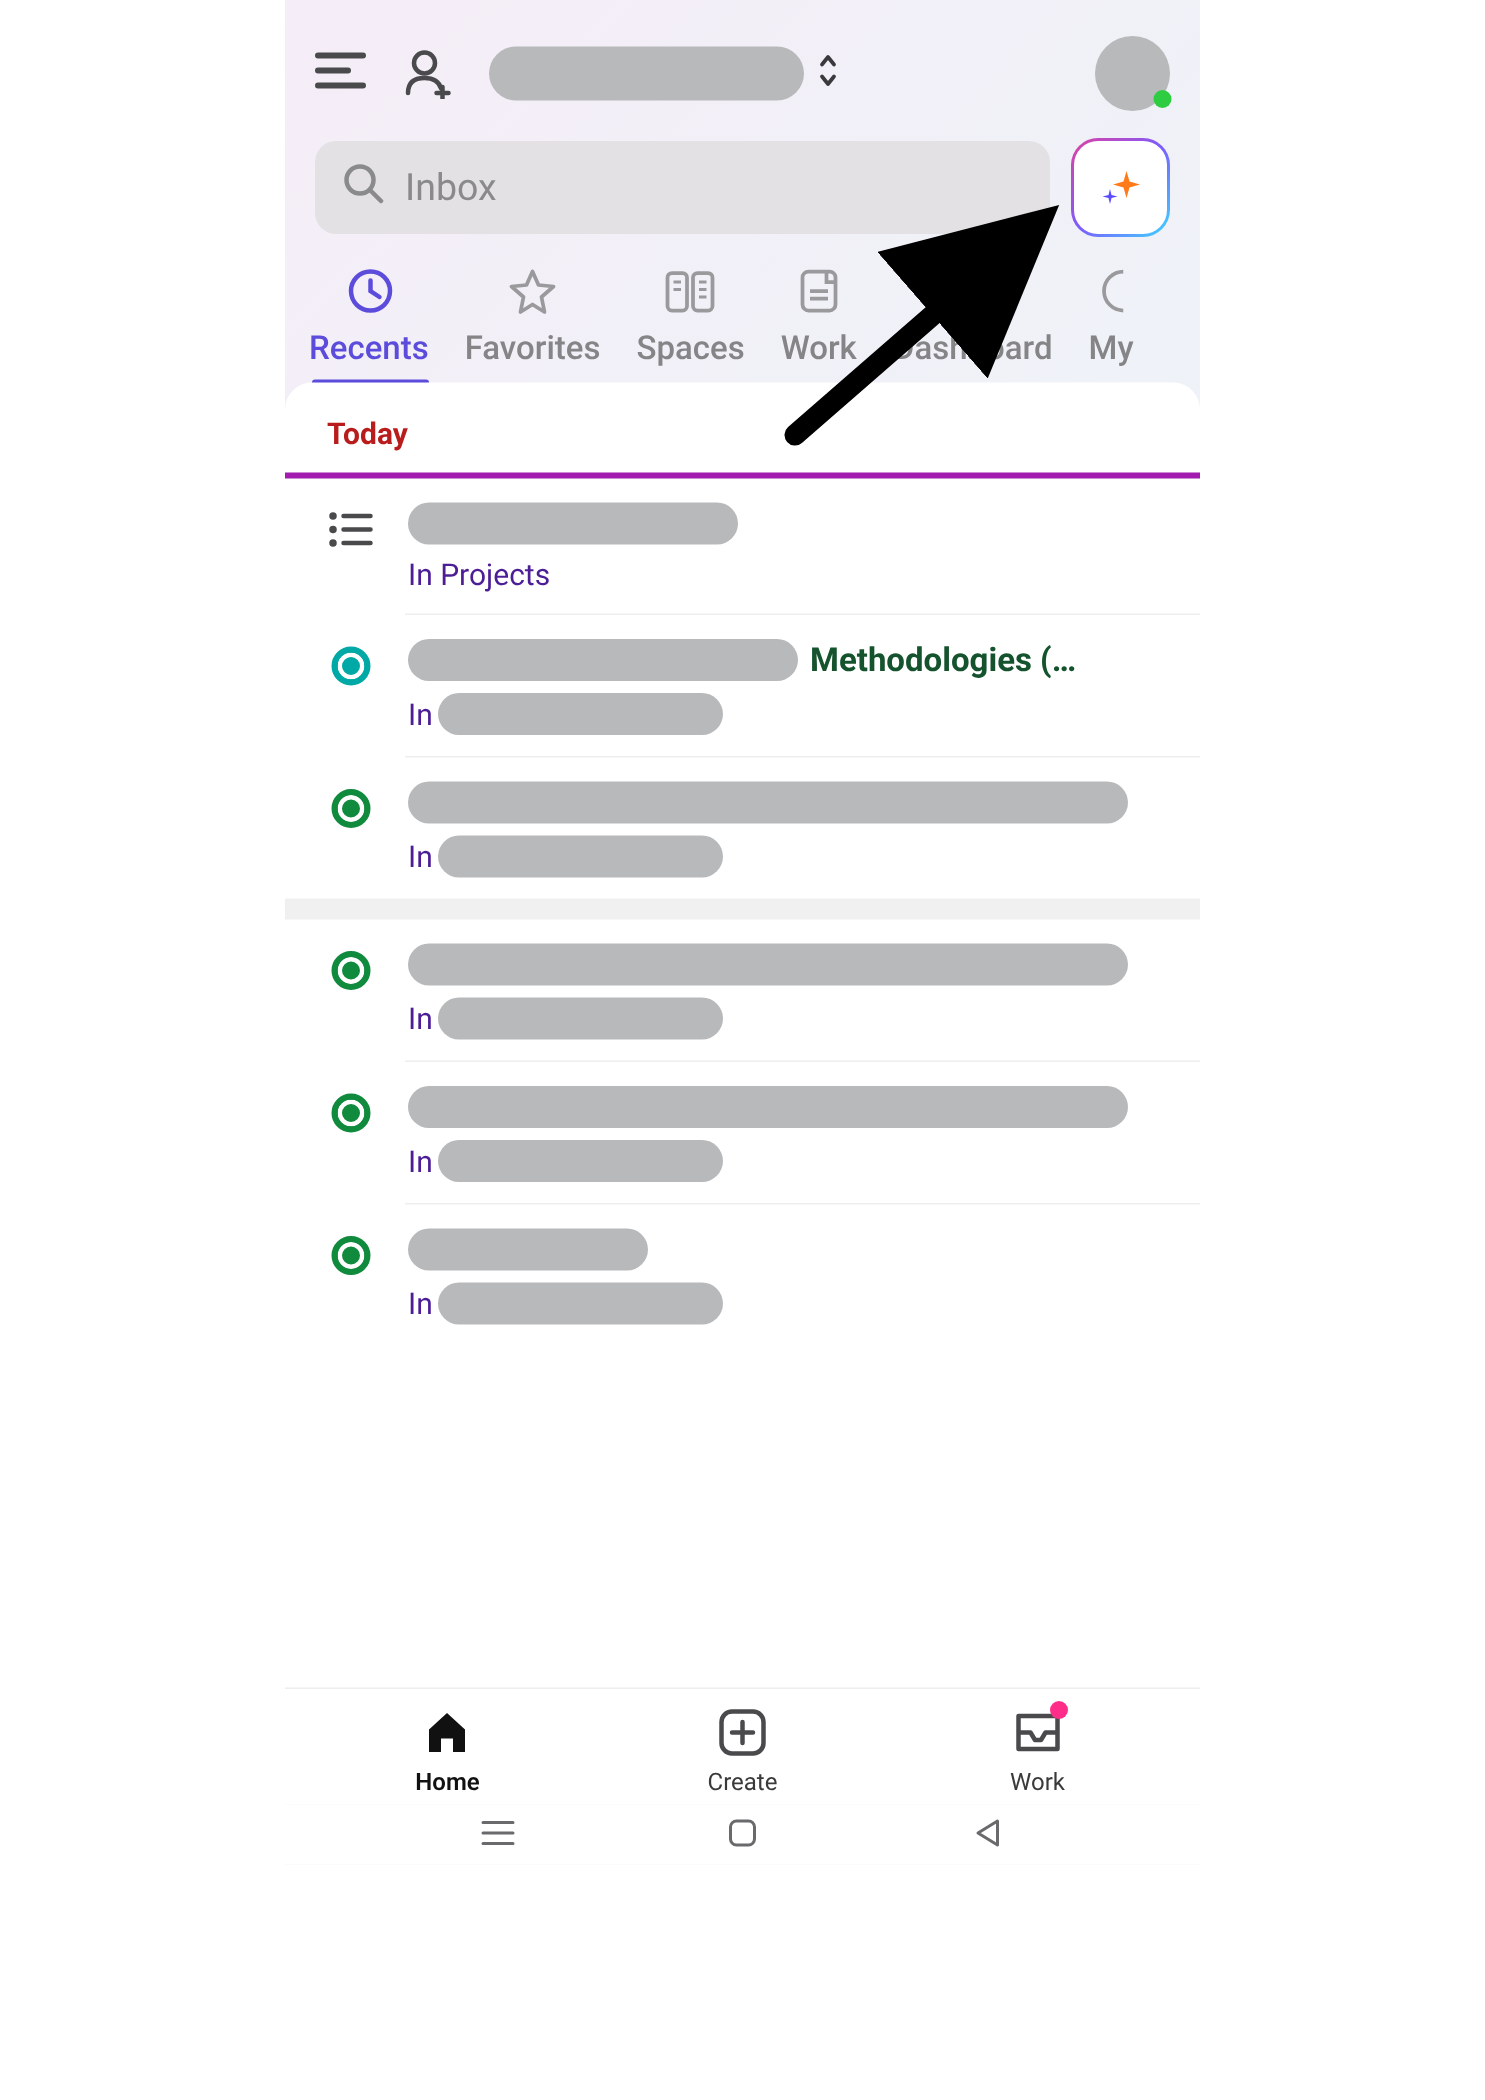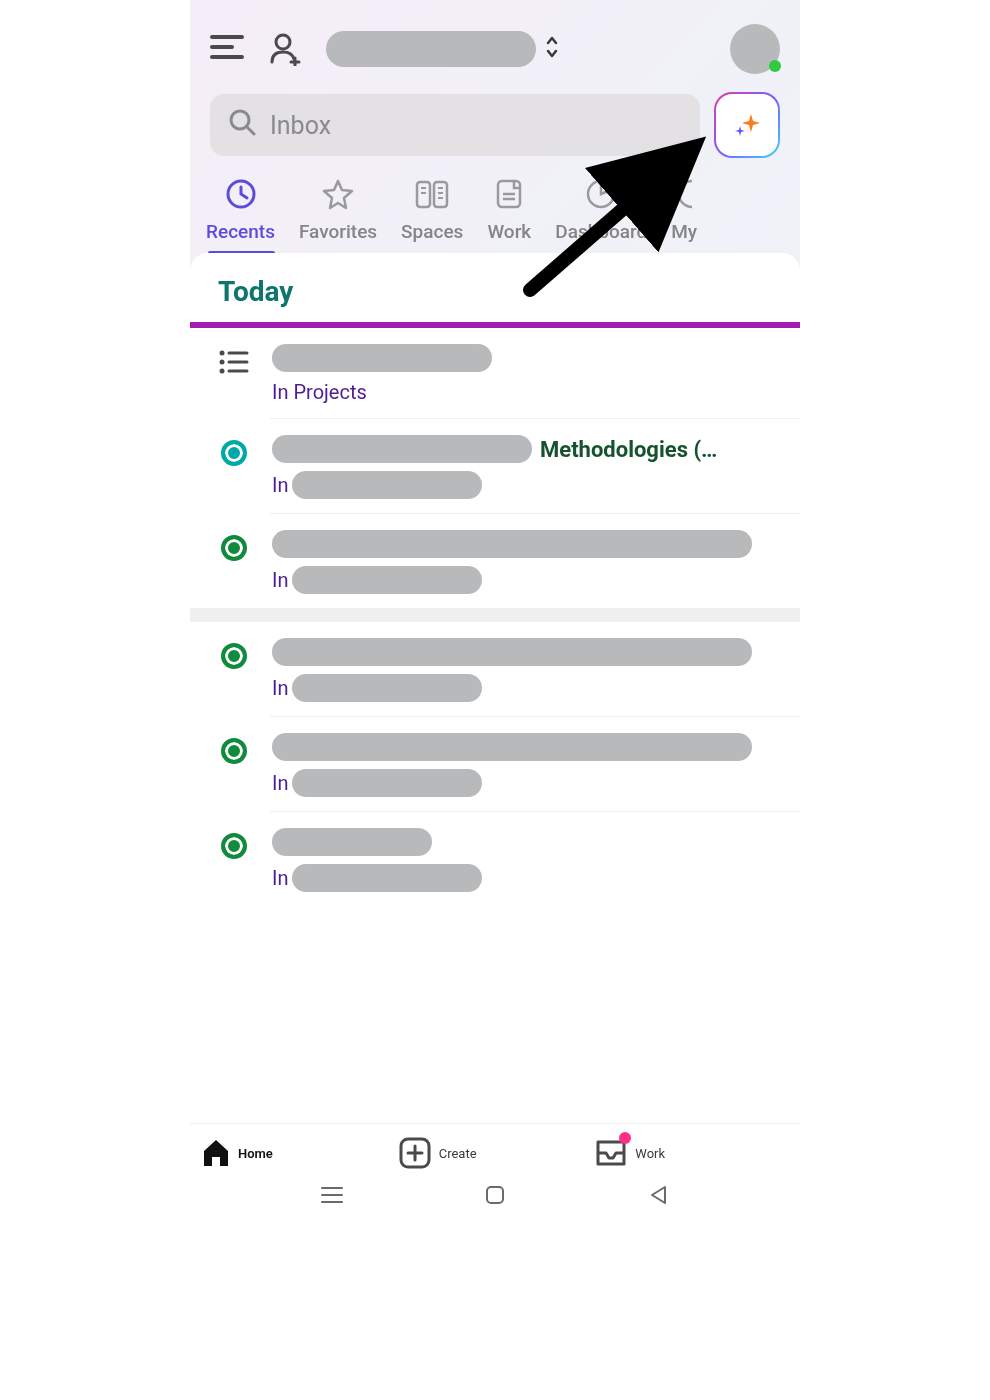--- a/index.html
+++ b/index.html
@@ -98,45 +98,45 @@
       flex-direction: column;
       align-items: center;
       gap: 8px;
       padding: 4px 12px 10px 12px;
       flex-shrink: 0;
       color: #858587;
       position: relative;
     }
     .tab.active { color: #5c4cdb; }
     .tab-icon { height: 36px; display:flex; align-items:center; justify-content:center; }
-    .tab-label { font-size: 19px; font-weight: 500; }
+    .tab-label { font-size: 22px; font-weight: 500; }
     .tab.active::after {
       content: '';
       position: absolute;
       bottom: -2px;
       left: 12px;
       right: 12px;
       height: 4px;
       background: #5c4cdb;
       border-radius: 2px;
     }
     .tabs .tab:first-child .tab-label { margin-left: -2px; }
 
     
     .content {
       background: #fff;
       border-radius: 18px 18px 0 0;
       min-height: 870px;
     }
     .section-header {
       padding: 22px 28px 14px 28px;
-      font-size: 28px;
+      font-size: 20px;
       font-weight: 700;
-      color: #0f766e;
-      border-bottom: 6px solid #a21caf;
+      color: #b91c1c;
+      border-bottom: 4px solid #a21caf;
     }
     .item {
       display: flex;
       align-items: flex-start;
       padding: 16px 20px 14px 28px;
       gap: 22px;
     }
     .item-border {
       border-top: 1px solid #eee;
       margin-left: 80px;
@@ -194,25 +194,25 @@
     
     .bottom-nav {
       background: #fff;
       border-top: 1px solid #eee;
       display: flex;
       justify-content: space-around;
       padding: 12px 10px 6px 10px;
     }
     .nav-item {
       display: flex;
-      flex-direction: row;
+      flex-direction: column;
       align-items: center;
       gap: 6px;
       color: #3a3a3a;
-      font-size: 13px;
+      font-size: 16px;
       flex: 1;
     }
     .nav-item.active { color: #111; font-weight: 600; }
     .nav-icon { height: 34px; display:flex; align-items:center; justify-content:center; }
 
     
     .sysnav {
       background: #fff;
       display: flex;
       justify-content: space-around;

